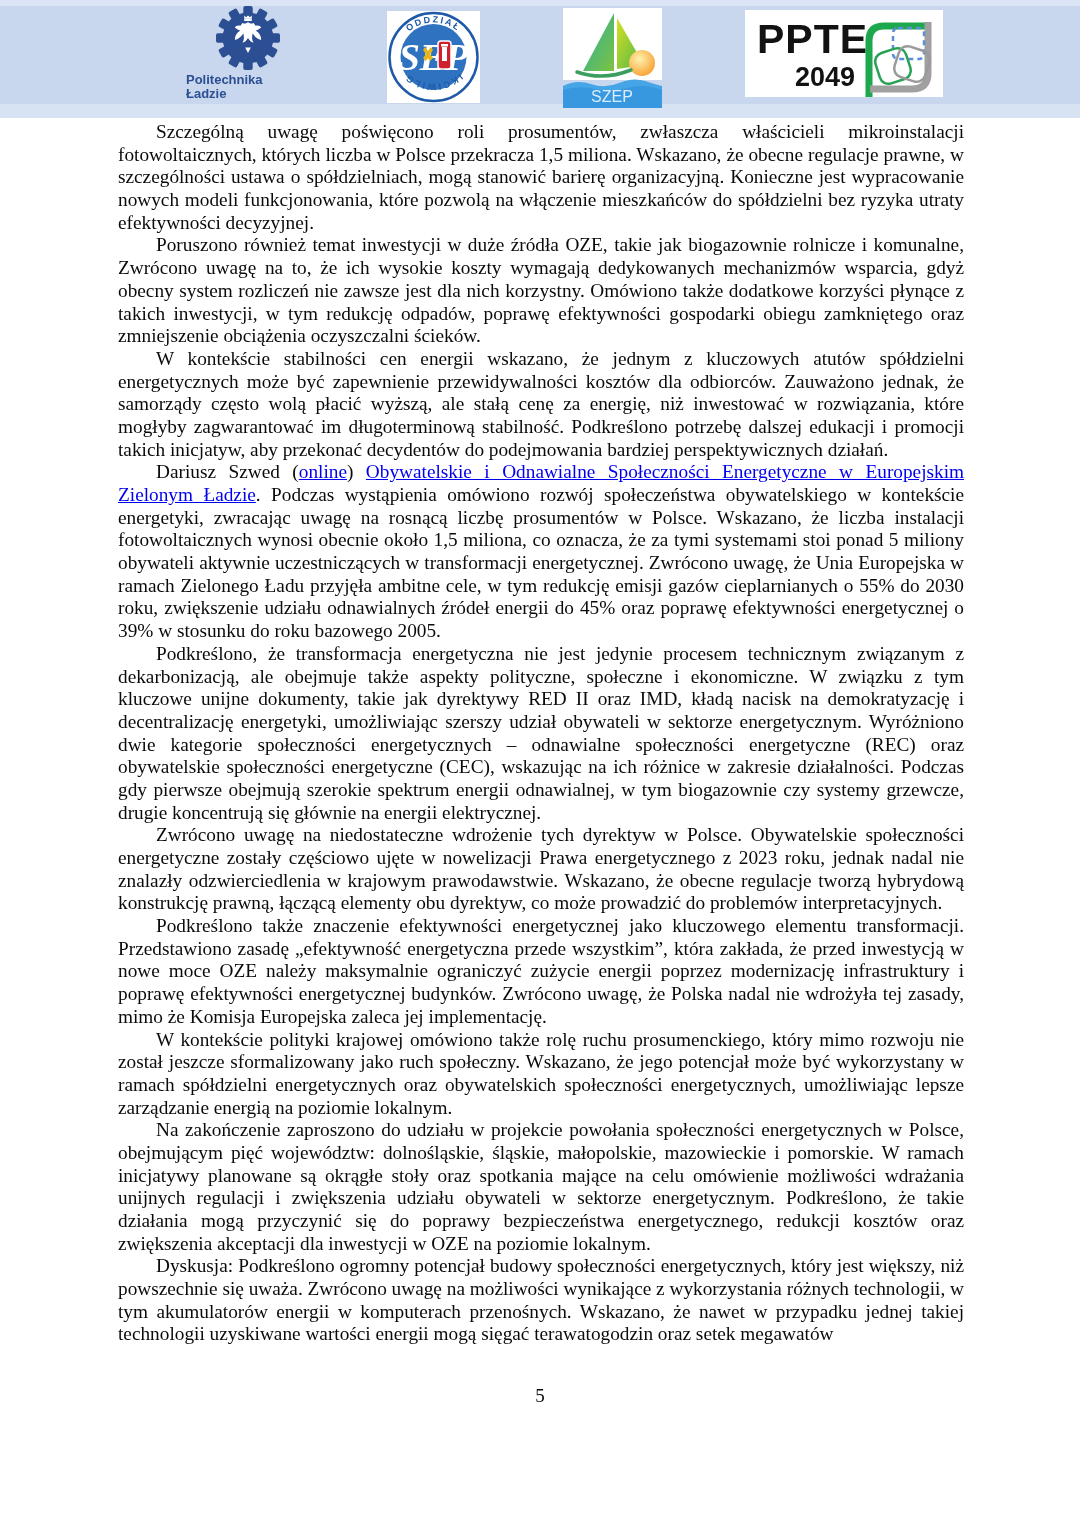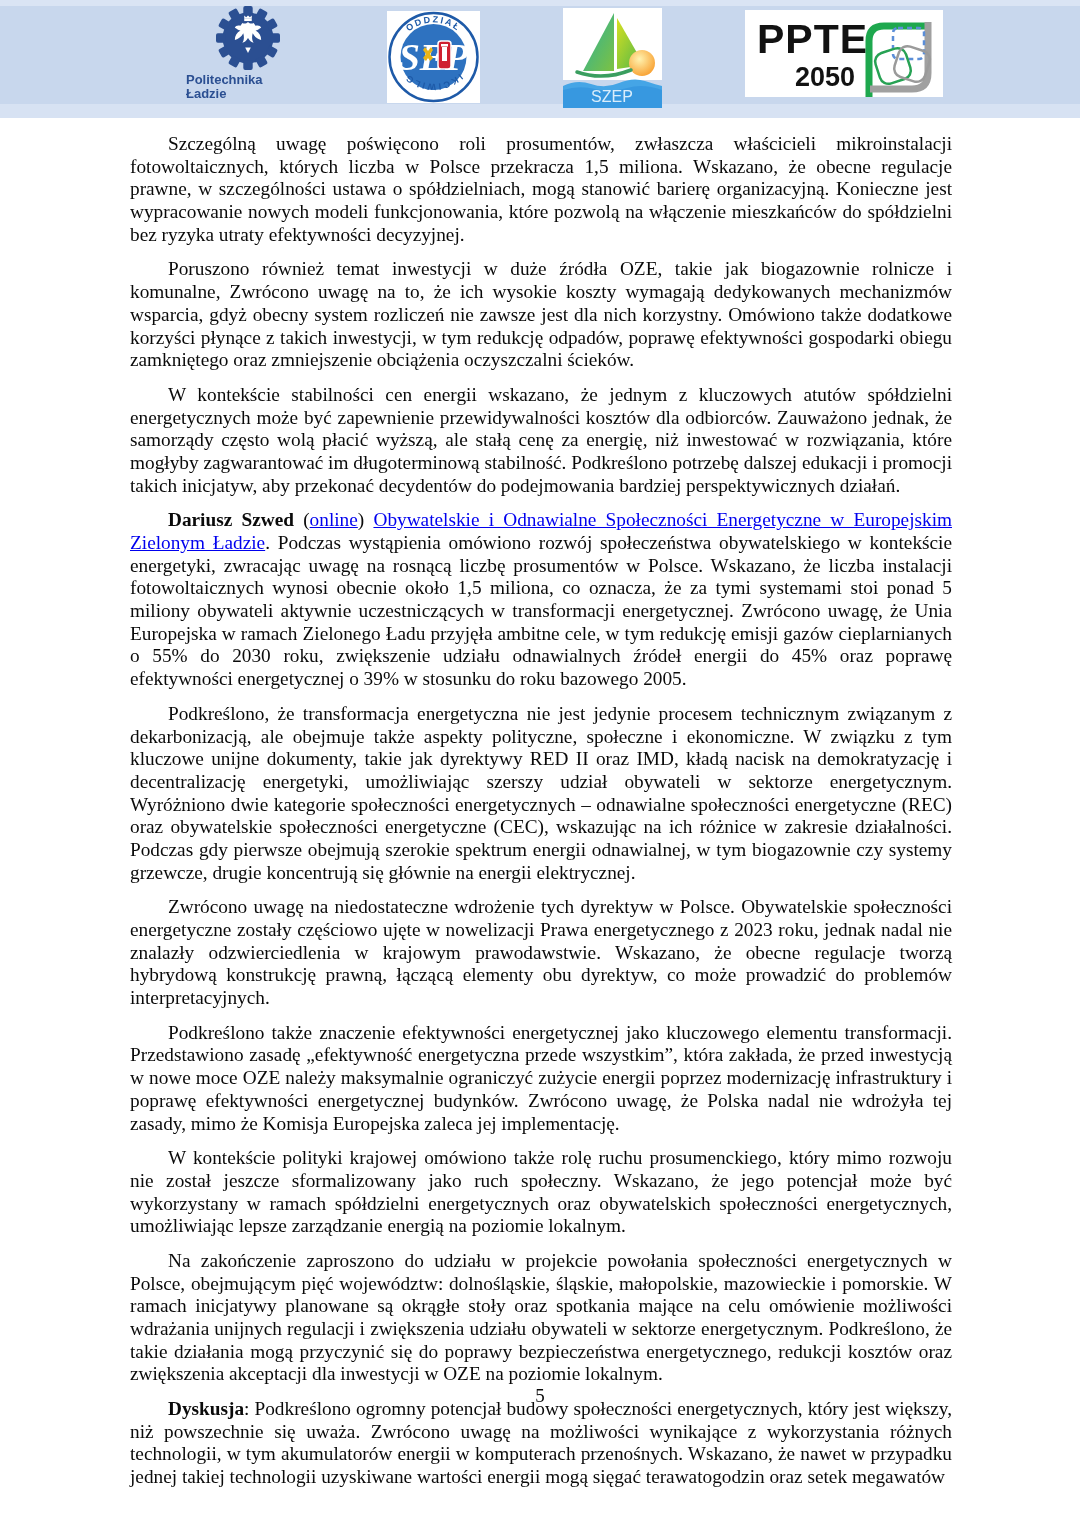--- a/index.html
+++ b/index.html
@@ -37,22 +37,22 @@
     font-family:"Liberation Sans", sans-serif;font-weight:700;
     font-size:27px;color:#121212;
   }
   .ppte-art{position:absolute;right:2px;top:3px;}
   
   .content{
     position:absolute;left:118px;top:121px;width:846px;
     font-size:19.3px;line-height:22.68px;
     text-align:justify;color:#0a0a0a;
   }
-  p.para{margin:12px;text-indent:38px;}
-  .bold{font-weight:700;}
+  p.para{margin:0;text-indent:38px;}
+  .bold{font-weight:400;}
   a.link{color:var(--link-color,#0000EE);cursor:pointer;}
   .page-number{
     position:absolute;left:0;top:1385px;width:100%;
     text-align:center;font-size:19px;color:#0a0a0a;
   }
 </style>
 </head>
 <body>
 
 <div class="page">
@@ -136,21 +136,21 @@
         <circle cx="79" cy="55" r="13" fill="url(#sunGrad)"></circle>
         <path d="M14 64 Q 40 73 68 62" fill="none" stroke="#3a9e5f" stroke-width="3.5" stroke-linecap="round"></path>
         <path d="M0 78 Q 14 71 28 76 T 56 75 T 82 73 T 99 78 L99 100 L0 100 Z" fill="#45a5e6"></path>
         <path d="M0 82 Q 16 77 32 81 T 64 80 T 99 82 L99 100 L0 100 Z" fill="#2f90dc" opacity="0.6"></path>
         <text x="49" y="94" text-anchor="middle" font-family="Liberation Sans, sans-serif" font-size="16" fill="#d9edfb">SZEP</text>
       </svg>
     </div>
 
     <div class="logo logo-box logo-ppte">
       <div class="ppte-title">PPTE</div>
-      <div class="ppte-year">2050</div>
+      <div class="ppte-year">2049</div>
       <svg class="ppte-art" width="88" height="88" viewBox="0 0 88 88">
         <path d="M16 84 L16 28 Q16 13 31 13 L72 13" fill="none" stroke="#1ea84e" stroke-width="7"></path>
         <path d="M75 9 L75 60 Q75 76 59 76 L17 76" fill="none" stroke="#a0a0a0" stroke-width="7"></path>
         <rect x="40" y="15" width="31" height="31" rx="5" fill="none" stroke="#5b8ed8" stroke-width="2.5" stroke-dasharray="5 4"></rect>
         <rect x="-16" y="-16" width="32" height="32" rx="9" transform="translate(40 53) rotate(-18)" fill="none" stroke="#27a254" stroke-width="2.5"></rect>
         <rect x="-16" y="-16" width="32" height="32" rx="9" transform="translate(59 51) rotate(18)" fill="none" stroke="#9a9a9a" stroke-width="2.5"></rect>
       </svg>
     </div>
   </div>
 

